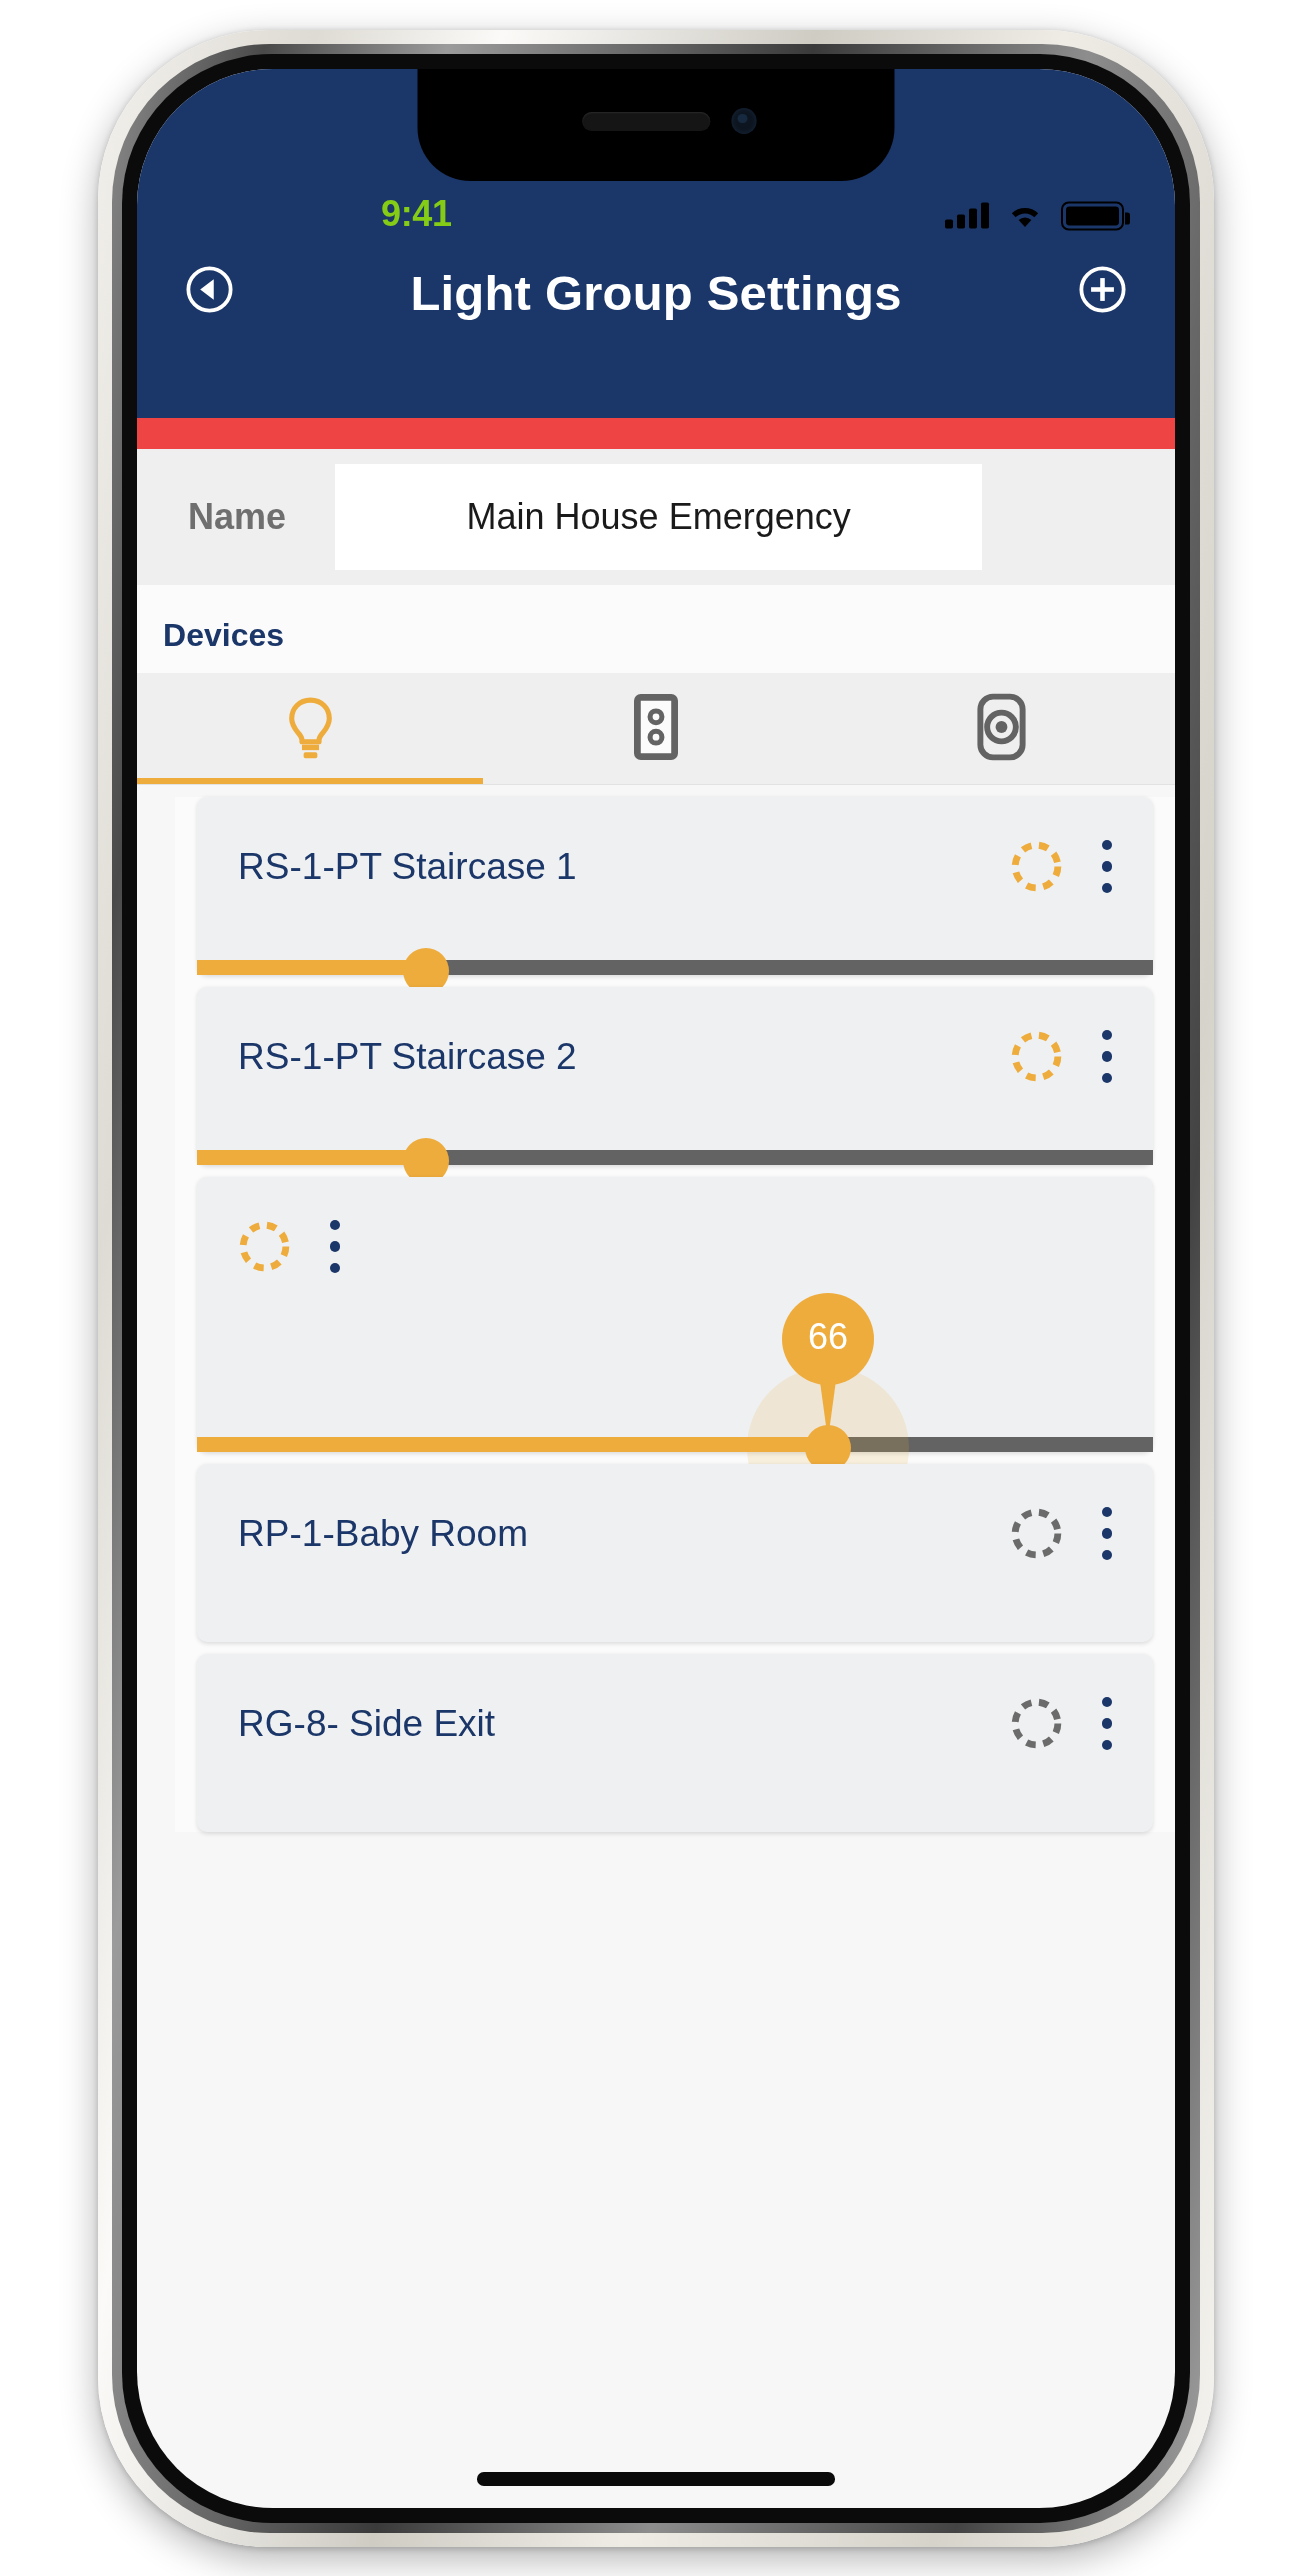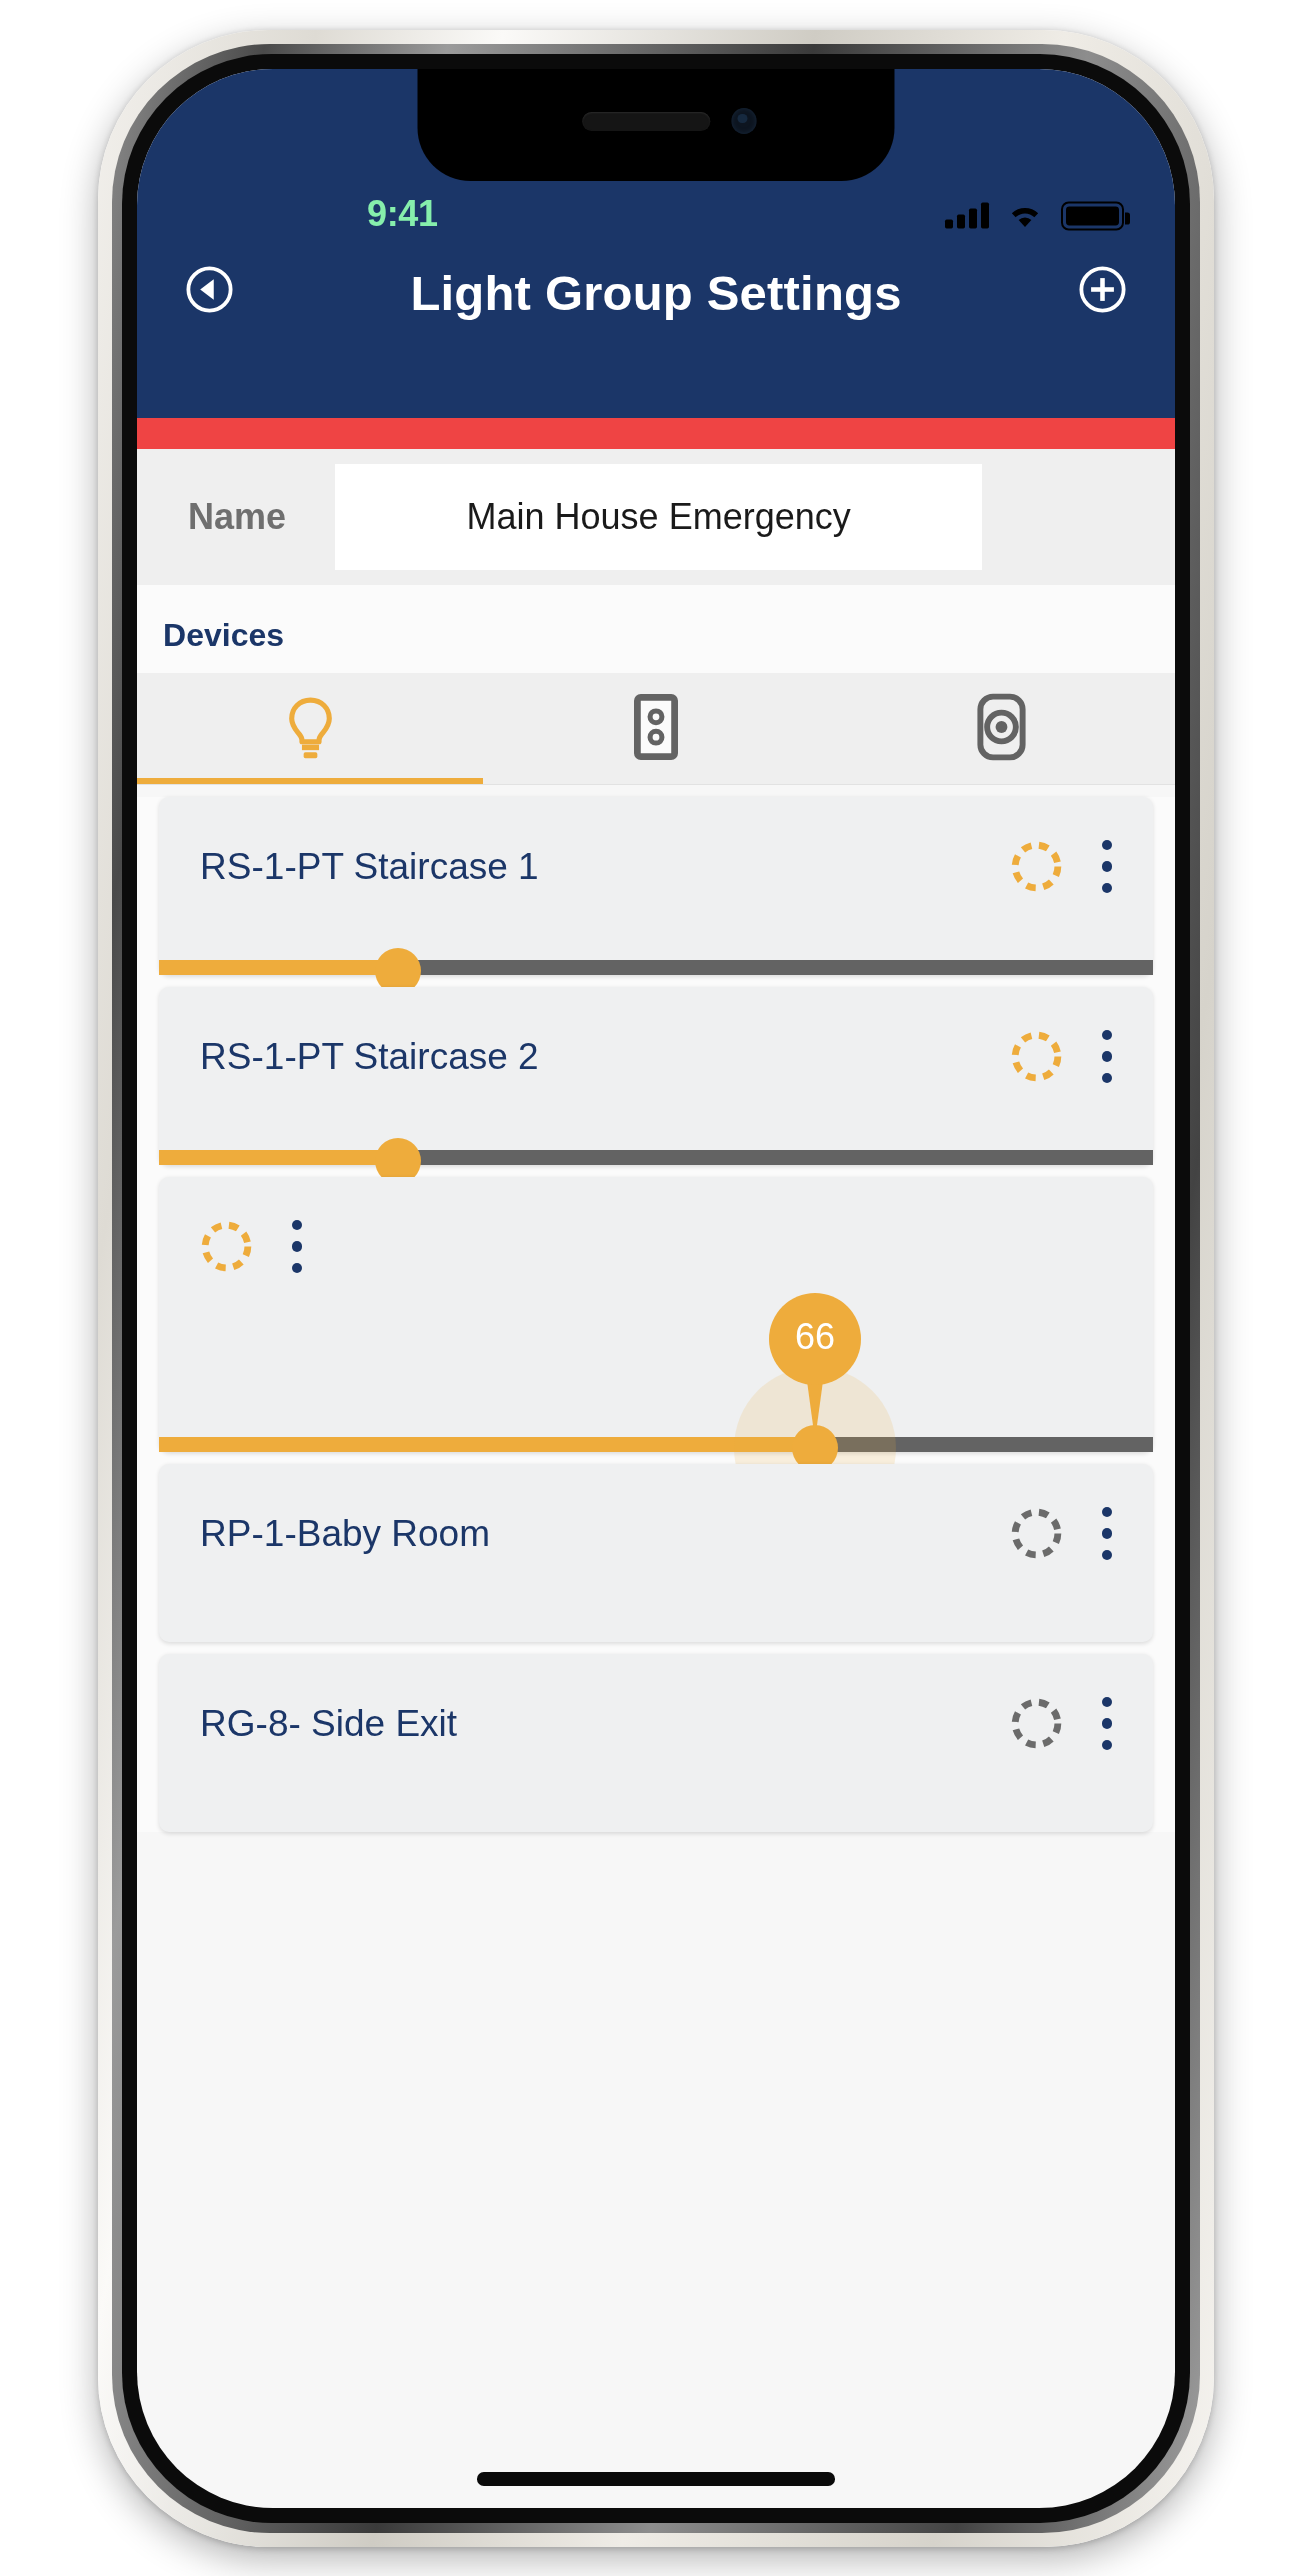--- a/index.html
+++ b/index.html
@@ -61,22 +61,22 @@
     background:#151515; box-shadow: inset 0 0.9px 1.7px #2a2a2a;
   }
   .frontcam{
     position:absolute; left:50%; margin-left:75px; top:39px;
     width:25.6px; height:25.6px; border-radius:50%;
     background:#0d1520; box-shadow: inset 0 0 5.1px #18283c;
   }
   .frontcam::after{content:"";position:absolute;left:6.8px;top:6px;width:9.4px;height:9.4px;border-radius:50%;background:#16293f;}
 
   .clock{
-    position:absolute; left:230px; top:145px; transform:translateY(-50%);
-    color:#86efac; font-size:36px; font-weight:700; letter-spacing:-0.4px;
+    position:absolute; left:244px; top:145px; transform:translateY(-50%);
+    color:#84cc16; font-size:36px; font-weight:700; letter-spacing:-0.4px;
   }
   .sysicons{
     position:absolute; right:51px; top:147px; transform:translateY(-50%);
     display:flex; align-items:center; gap:19px;
   }
   .bars{ display:flex; align-items:flex-end; gap:4.3px; height:25.6px; }
   .bars i{ display:block; width:7.7px; background:#000; border-radius:1.7px; }
   .bars i:nth-child(1){height:9.4px;}
   .bars i:nth-child(2){height:14.5px;}
   .bars i:nth-child(3){height:20.4px;}
@@ -127,21 +127,21 @@
   .tab{
     flex:1; display:flex; align-items:center; justify-content:center;
     position:relative; cursor:pointer;
   }
   .tab .ind{
     position:absolute; left:0; right:0; bottom:0; height:6px; background:transparent;
   }
   .tab.active .ind{ background:#eeac3c; }
 
   
-  .list{ background:#fbfbfb; padding:0 0 0 0; }
+  .list{ background:#fbfbfb; padding:0 0 0 0;margin-left:38px; }
   .card{
     position:relative; margin:12px 22px 0 22px; background:#eff0f1;
     border-radius:10.2px; box-shadow:0 1.7px 4.3px rgba(0,0,0,.12);
   }
   .card-head{ display:flex; align-items:center; padding:43px 29px 0 41px; }
   .card-title{ color:#1b3668; font-size:37px; font-weight:400; flex:1; }
   .ring{ width:53px; height:53px; margin-right:39px; flex:0 0 auto; }
   .kebab{ width:10.2px; display:flex; flex-direction:column; gap:11px; align-items:center; cursor:pointer; margin-right:12px;}
   .kebab span{ width:10.2px; height:10.2px; border-radius:50%; background:#1b3668; display:block; }
 

